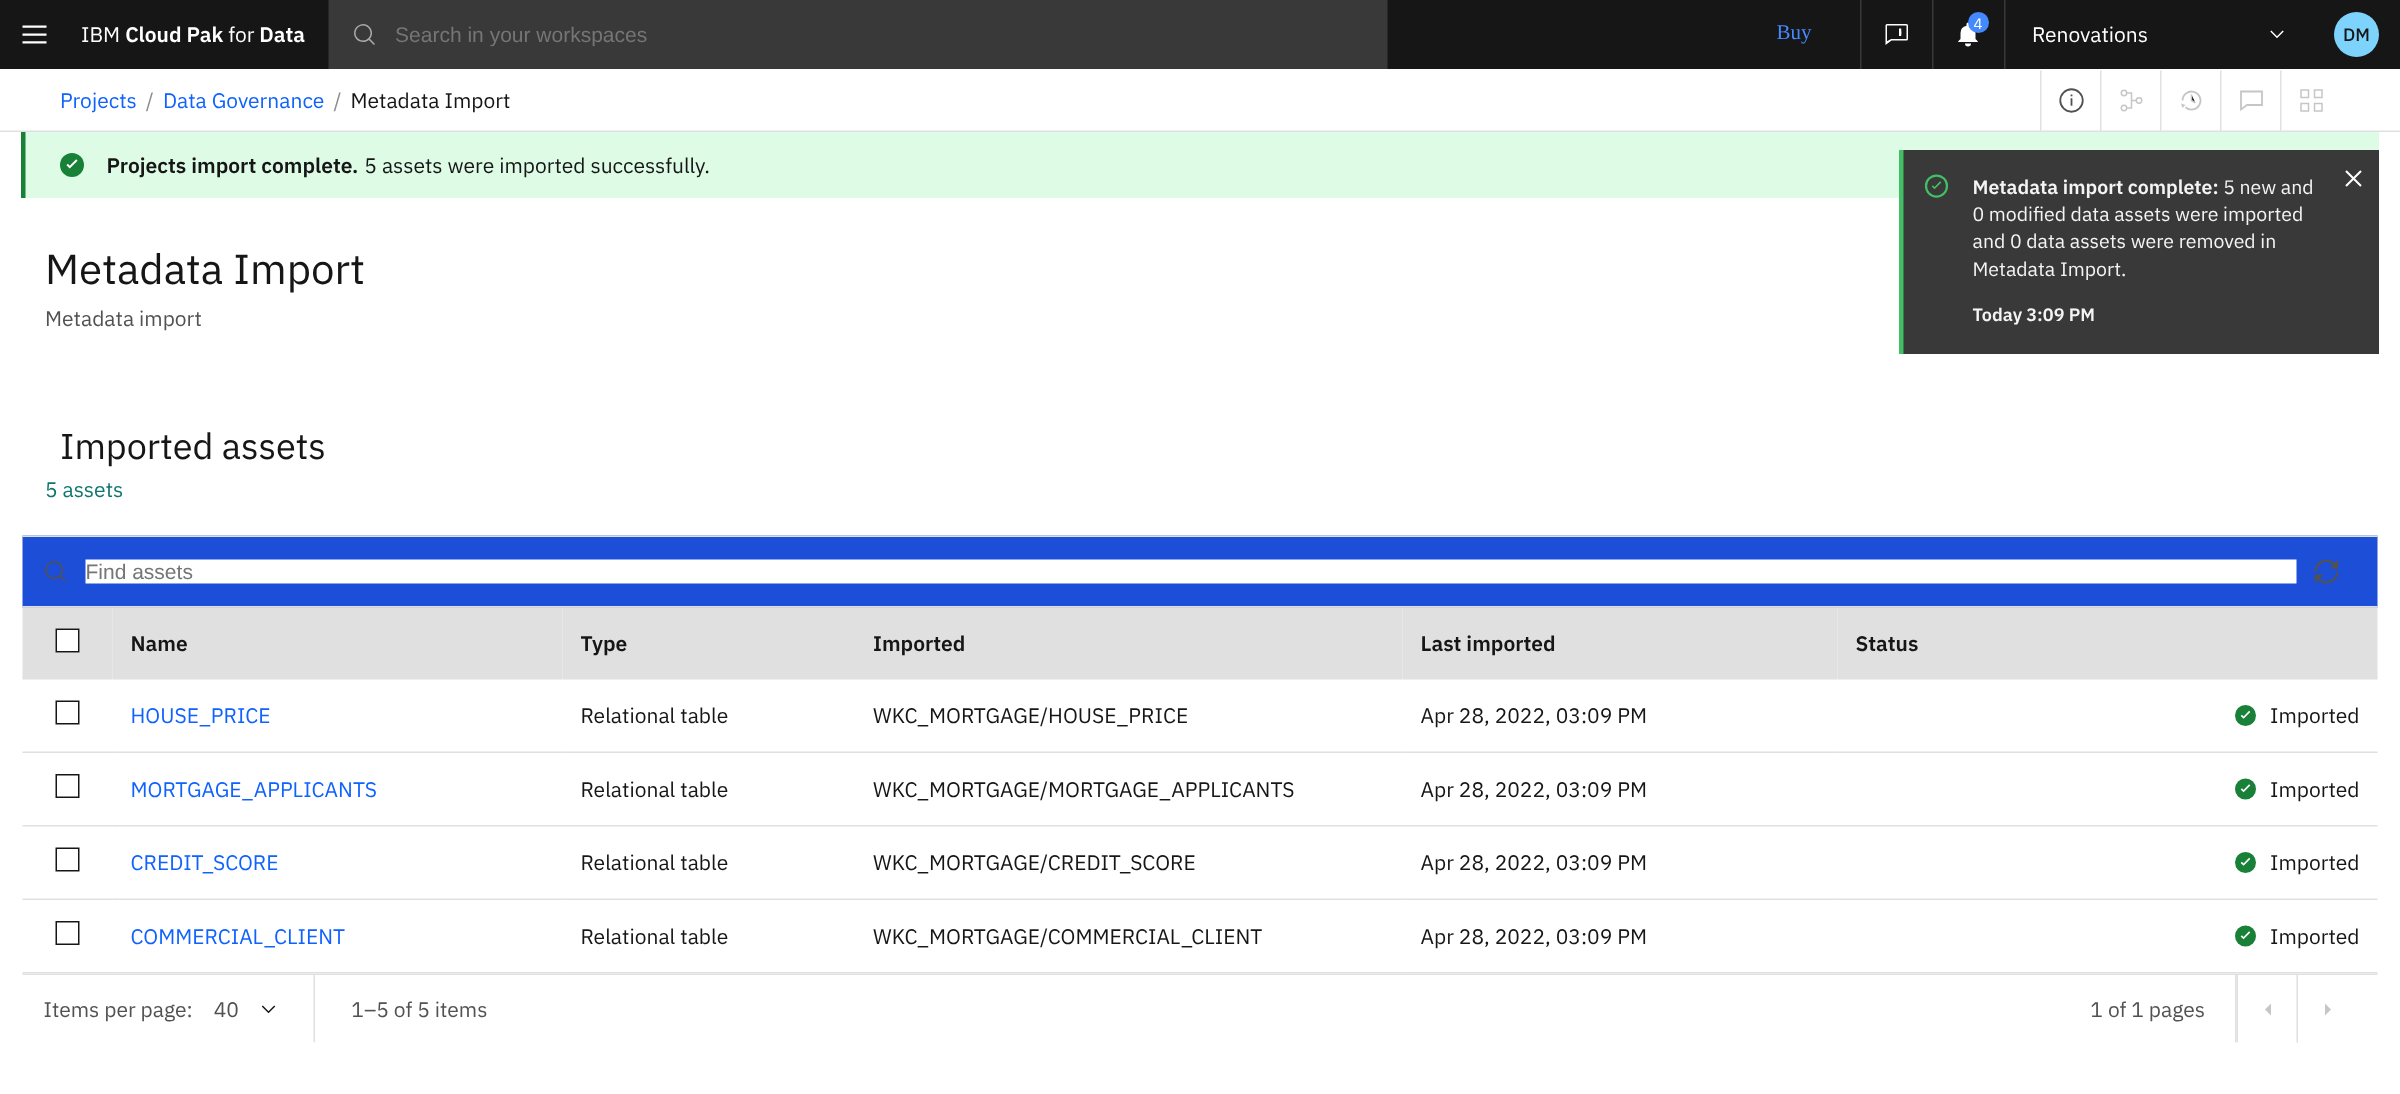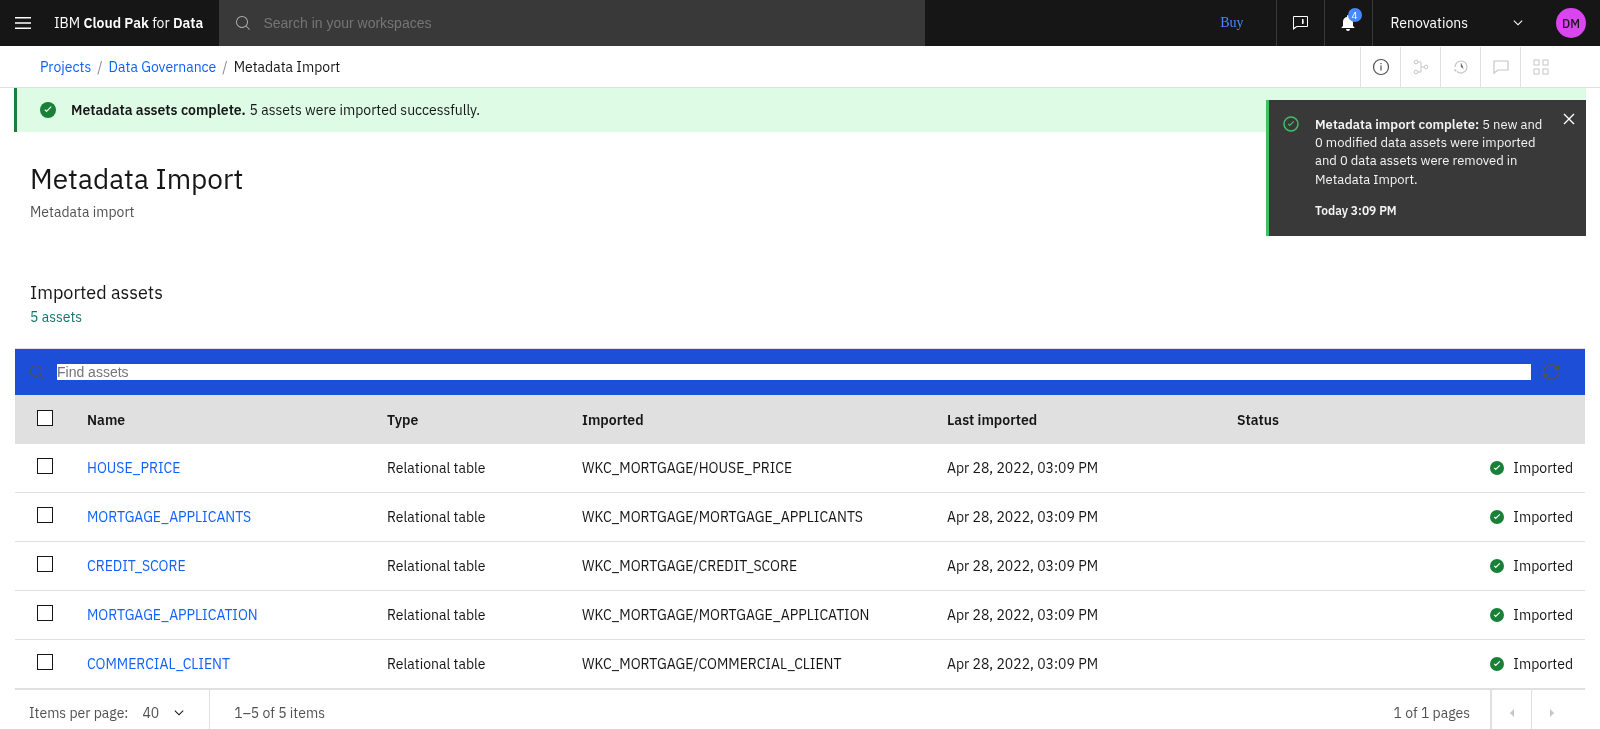--- a/index.html
+++ b/index.html
@@ -9,22 +9,22 @@
   .topbar { display: flex; align-items: center; height: 46px; background: #161616; color: #fff; }
   .hamburger { width: 46px; height: 46px; display: flex; align-items: center; justify-content: center; cursor: pointer; }
   .brand { padding: 0 16px 0 8px; font-size: 14px; white-space: nowrap; }
   .brand b { font-weight: 600; }
   .search-wrap { flex: 0 0 706px; display: flex; align-items: center; height: 46px; background: #393939; padding: 0 16px; }
   .search-wrap input { flex: 1; background: transparent; border: none; outline: none; color: #a8a8a8; font-size: 14px; margin-left: 12px; }
   .topbar-right { margin-left: auto; display: flex; align-items: center; height: 46px; }
   .buy-link { color: #4589ff; padding: 0 32px; font-size: 14px; cursor: pointer; font-family: Liberation Serif, serif; }
   .topbar-icon-btn { width: 48px; height: 46px; display: flex; align-items: center; justify-content: center; cursor: pointer; border-left: 1px solid #393939; position: relative; }
   .notif-badge { position: absolute; top: 8px; right: 10px; background: #4589ff; color: #fff; font-size: 10px; min-width: 14px; height: 14px; border-radius: 7px; display: flex; align-items: center; justify-content: center; padding: 0 3px; }
-  .workspace-btn { display: flex; align-items: center; padding: 0 18px; height: 46px; cursor: pointer; gap: 44px; }
-  .avatar { width: 30px; height: 30px; border-radius: 50%; background: #d946ef; color: #161616; display: flex; align-items: center; justify-content: center; font-size: 12px; font-weight: 500; margin: 0 14px; }
+  .workspace-btn { display: flex; align-items: center; padding: 0 18px; height: 46px; cursor: pointer; gap: 80px; }
+  .avatar { width: 30px; height: 30px; border-radius: 50%; background: #7dd3fc; color: #161616; display: flex; align-items: center; justify-content: center; font-size: 12px; font-weight: 500; margin: 0 14px; }
 
   
   .subheader { display: flex; align-items: center; height: 42px; border-bottom: 1px solid #e0e0e0; padding: 0 40px 0 40px; }
   .breadcrumbs { display: flex; align-items: center; gap: 6px; font-size: 14px; }
   .breadcrumbs a { color: #0f62fe; text-decoration: none; cursor: pointer; }
   .breadcrumbs .sep { color: #8d8d8d; }
   .subheader-actions { margin-left: auto; display: flex; align-items: center; gap: 0; }
   .subheader-icon { width: 40px; height: 40px; display: flex; align-items: center; justify-content: center; border-left: 1px solid #e0e0e0; cursor: pointer; color: #6f6f6f; }
 
   
@@ -33,21 +33,21 @@
   .banner b { font-weight: 600; margin-right: 4px; }
 
   
   .page-head { padding: 28px 30px 10px; display: flex; align-items: flex-start; }
   .page-head-titles h1 { font-size: 28px; font-weight: 400; margin-bottom: 6px; }
   .page-head-titles .subtitle { color: #525252; font-size: 14px; }
   .page-head-action { margin-left: auto; color: #0f62fe; font-size: 14px; cursor: pointer; padding-top: 8px; padding-right: 10px;}
 
   
   .section { padding: 50px 30px 0; }
-  .section h2 { font-size: 18px; font-weight: 400; margin-bottom: 4px; }
+  .section h2 { font-size: 24px; font-weight: 400; margin-bottom: 4px; margin-left: 10px; }
   .section .count { color: #0f766e; font-size: 14px; }
 
   
   .table-wrap { margin: 22px 15px 0 15px; border: 0; }
   .table-toolbar { display: flex; align-items: center; height: 48px; padding: 0 14px; border-top: 1px solid #e0e0e0; border-bottom: 1px solid #e0e0e0; background:#1d4ed8; }
   .table-toolbar input { flex: 1; border: none; outline: none; font-size: 14px; margin-left: 12px; color: #a8a8a8; }
   .refresh-btn { margin-left: auto; cursor: pointer; width: 40px; height: 40px; display:flex; align-items:center; justify-content:center; }
 
   
   table { width: 100%; border-collapse: collapse; }
@@ -170,21 +170,21 @@
         </svg>
     </div>
   </div>
 </div>
 
 <div class="banner">
   <svg width="18" height="18" viewBox="0 0 18 18">
       <circle cx="9" cy="9" r="8" fill="#198038"></circle>
       <path fill="#fff" d="M7.5 11.3L5.3 9.1l.9-.9 1.3 1.3 4.3-4.3.9.9z"></path>
     </svg>
-  <span><b>Metadata assets complete.</b></span>
+  <span><b>Projects import complete.</b></span>
   <span>5 assets were imported successfully.</span>
 </div>
 
 <div class="page-head">
   <div class="page-head-titles">
     <h1>Metadata Import</h1>
     <div class="subtitle">Metadata import</div>
   </div>
   <a class="page-head-action">Edit metadata import</a>
 </div>
@@ -261,36 +261,20 @@
               <svg width="16" height="16" viewBox="0 0 16 16">
                 <circle cx="8" cy="8" r="7" fill="#198038"></circle>
                 <path fill="#fff" d="M6.7 10.2L4.8 8.3l.8-.8 1.1 1.1 3.7-3.7.8.8z"></path>
               </svg>
               <span>Imported</span>
             </div>
           </td>
         </tr>
         <tr>
           <td class="col-check"><span class="checkbox"></span></td>
-          <td class="name-cell">MORTGAGE_APPLICATION</td>
-          <td>Relational table</td>
-          <td>WKC_MORTGAGE/MORTGAGE_APPLICATION</td>
-          <td>Apr 28, 2022, 03:09 PM</td>
-          <td>
-            <div class="status-cell">
-              <svg width="16" height="16" viewBox="0 0 16 16">
-                <circle cx="8" cy="8" r="7" fill="#198038"></circle>
-                <path fill="#fff" d="M6.7 10.2L4.8 8.3l.8-.8 1.1 1.1 3.7-3.7.8.8z"></path>
-              </svg>
-              <span>Imported</span>
-            </div>
-          </td>
-        </tr>
-        <tr>
-          <td class="col-check"><span class="checkbox"></span></td>
           <td class="name-cell">COMMERCIAL_CLIENT</td>
           <td>Relational table</td>
           <td>WKC_MORTGAGE/COMMERCIAL_CLIENT</td>
           <td>Apr 28, 2022, 03:09 PM</td>
           <td>
             <div class="status-cell">
               <svg width="16" height="16" viewBox="0 0 16 16">
                 <circle cx="8" cy="8" r="7" fill="#198038"></circle>
                 <path fill="#fff" d="M6.7 10.2L4.8 8.3l.8-.8 1.1 1.1 3.7-3.7.8.8z"></path>
               </svg>

